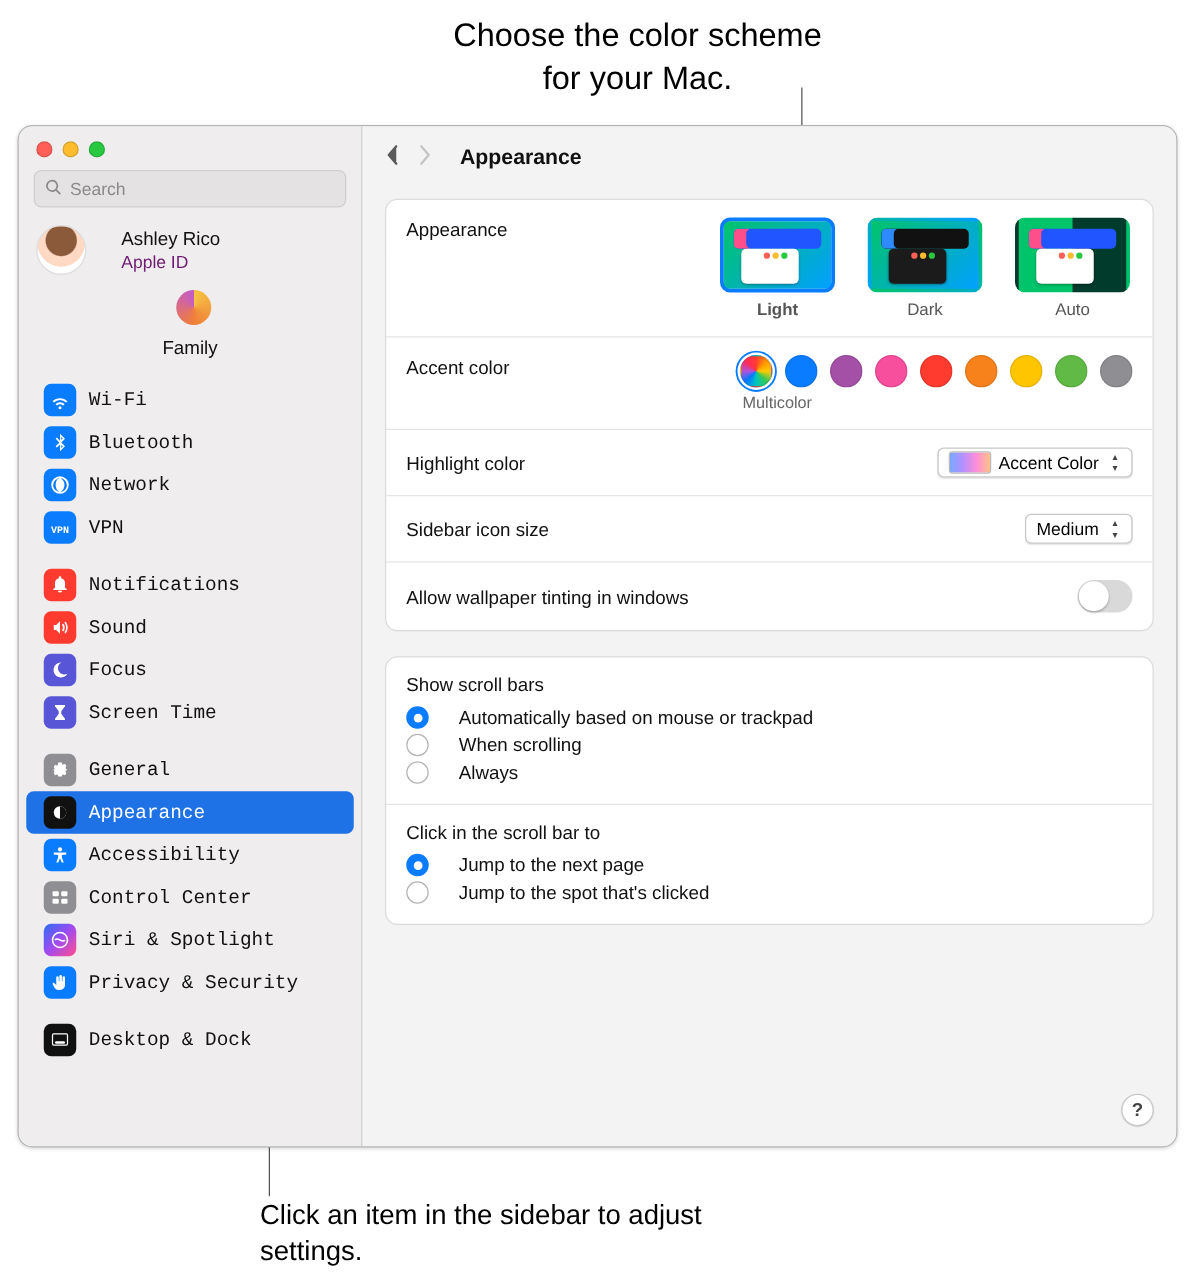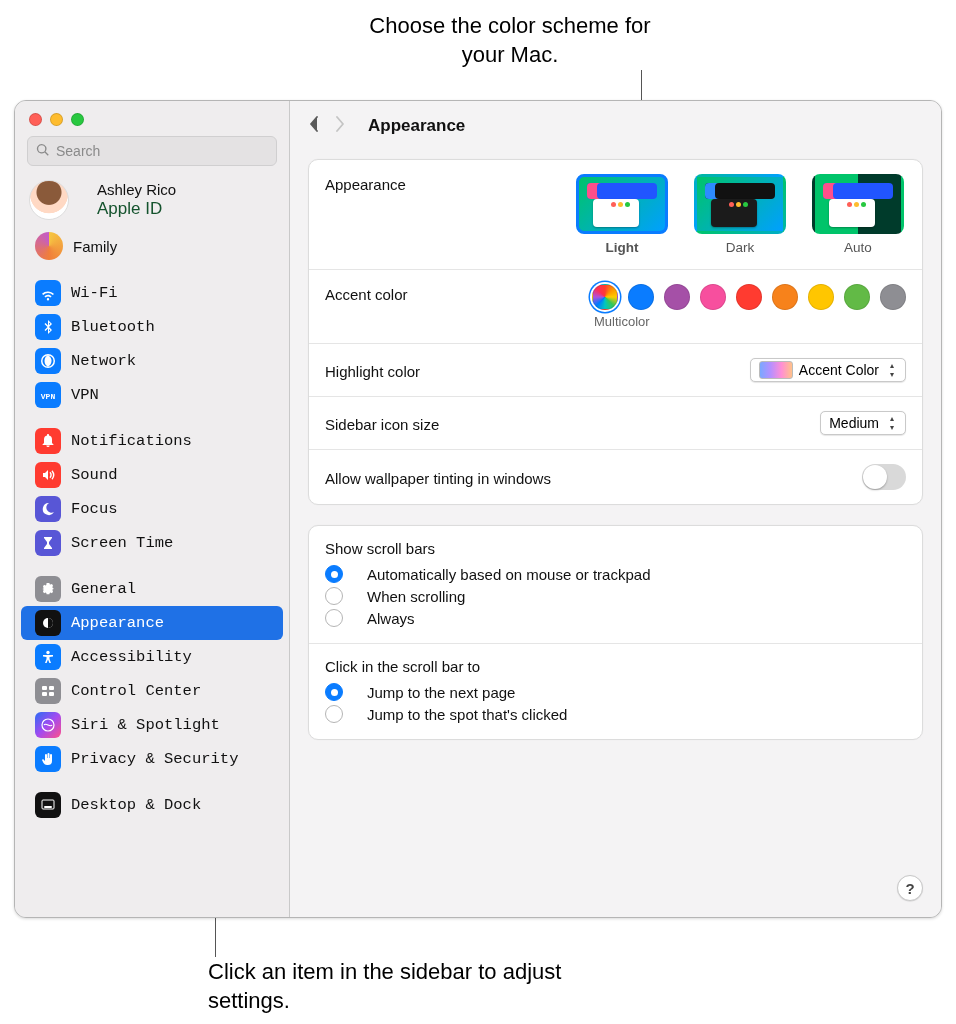--- a/index.html
+++ b/index.html
@@ -11,21 +11,21 @@
     position: relative;
     overflow: hidden;
   }
 
   .callout-top {
     position: absolute;
     top: 12px;
     left: 355px;
     width: 310px;
     text-align: center;
-    font-size: 22px;
+    font-size: 26px;
     line-height: 1.3;
     color: #000;
   }
   .callout-line-top {
     position: absolute;
     top: 70px;
     left: 641px;
     width: 1px;
     height: 112px;
     background: #555;
@@ -109,25 +109,26 @@
     position: relative;
     overflow: hidden;
   }
   .avatar::after{
     content:"";
     position:absolute; inset:0;
     background: radial-gradient(circle at 50% 30%, #8a5a3a 0 12px, transparent 13px);
   }
   .user-text { display: flex; flex-direction: column; line-height: 1.2; }
   .user-name { font-size: 15px; color: #111; }
-  .user-sub { font-size: 17px; color: #14532d; }
+  .user-sub { font-size: 14px; color: #701a75; }
 
   .family-row {
     display: flex; align-items: center; gap: 10px;
     padding: 6px 14px 10px 14px;
+    flex-direction: column;
   }
   .family-icon {
     width: 28px; height: 28px; border-radius: 50%;
     background: conic-gradient(#f6c642, #f07e3a, #c35bca);
     position: relative;
     margin-left: 6px;
   }
   .family-label { font-size: 15px; color: #111; }
 
   .nav-groups { flex: 1; overflow-y: auto; }

